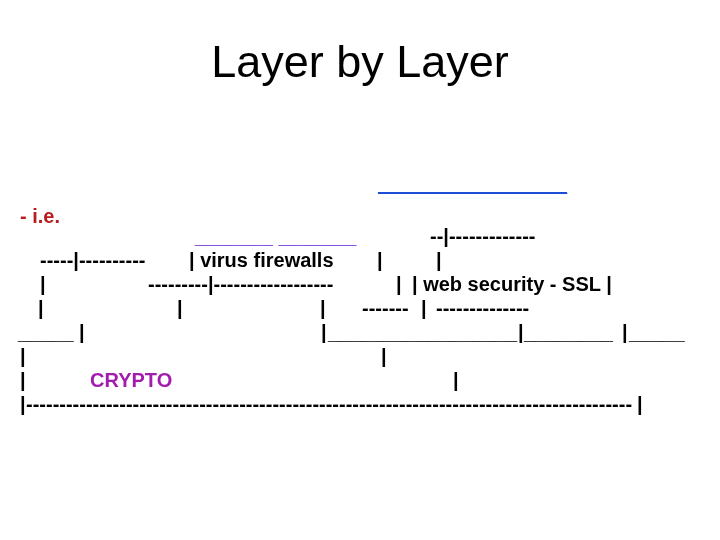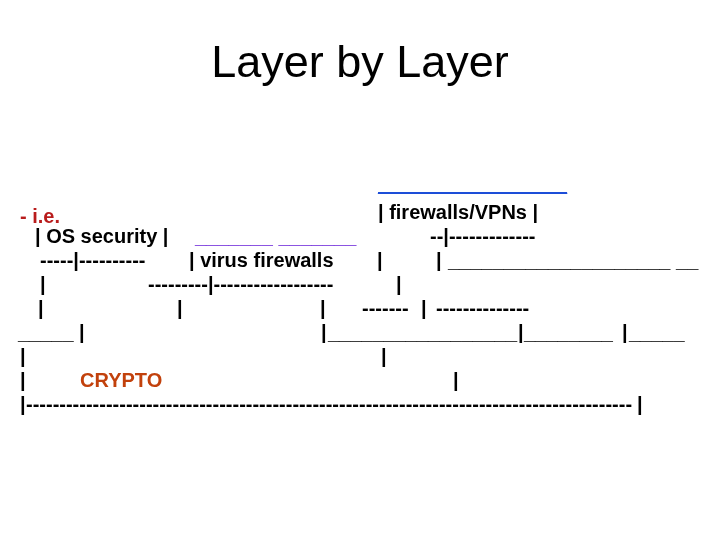--- a/index.html
+++ b/index.html
@@ -44,48 +44,46 @@
   }
 </style>
 </head>
 <body>
 
 <div class="slide" style="background: rgb(255, 255, 255);">
   <h1 class="slide-title">Layer by Layer</h1>
   <div class="diagram">
       <span class="frag" style="left: 20px; top: 178px; color: #b91c1c; margin-top: 28px;">- i.e.</span>
       <span class="frag" style="left: 378px; top: 174px; color: #1d4ed8; text-decoration: underline;">___ ______ _______</span>
-      <span class="frag" style="left: 378px; top: 202px; color: rgb(0, 0, 0);">| firewalls/VPNs |</span>
-      <span class="frag" style="left: 35px; top: 226px; color: rgb(0, 0, 0);">| OS security |</span>
       <span class="frag" style="left: 195px; top: 226px; color: #6d28d9;">_______ _______</span>
       <span class="frag" style="left: 430px; top: 226px; color: rgb(0, 0, 0);">--|-------------</span>
       <span class="frag" style="left: 40px; top: 250px; color: rgb(0, 0, 0);">-----|----------</span>
       <span class="frag" style="left: 189px; top: 250px; color: rgb(0, 0, 0);">| virus firewalls</span>
       <span class="frag" style="left: 377px; top: 250px; color: rgb(0, 0, 0);">|</span>
       <span class="frag" style="left: 436px; top: 250px; color: rgb(0, 0, 0);">|</span>
-      <span class="frag" style="left: 448px; top: 250px; color: rgb(0, 0, 0);">____________________ __</span>
       <span class="frag" style="left: 40px; top: 274px; color: rgb(0, 0, 0);">|</span>
       <span class="frag" style="left: 148px; top: 274px; color: rgb(0, 0, 0);">---------|------------------</span>
       <span class="frag" style="left: 396px; top: 274px; color: rgb(0, 0, 0);">|</span>
+      <span class="frag" style="left: 412px; top: 274px; color: rgb(0, 0, 0);">| web security - SSL |</span>
       <span class="frag" style="left: 38px; top: 298px; color: rgb(0, 0, 0);">|</span>
       <span class="frag" style="left: 177px; top: 298px; color: rgb(0, 0, 0);">|</span>
       <span class="frag" style="left: 320px; top: 298px; color: rgb(0, 0, 0);">|</span>
       <span class="frag" style="left: 362px; top: 298px; color: rgb(0, 0, 0);">-------</span>
       <span class="frag" style="left: 421px; top: 298px; color: rgb(0, 0, 0);">|</span>
       <span class="frag" style="left: 436px; top: 298px; color: rgb(0, 0, 0);">--------------</span>
       <span class="frag" style="left: 18px; top: 322px; color: rgb(0, 0, 0);">_____</span>
       <span class="frag" style="left: 79px; top: 322px; color: rgb(0, 0, 0);">|</span>
       <span class="frag" style="left: 321px; top: 322px; color: rgb(0, 0, 0);">|</span>
       <span class="frag" style="left: 328px; top: 322px; color: rgb(0, 0, 0);">_________________</span>
       <span class="frag" style="left: 518px; top: 322px; color: rgb(0, 0, 0);">|</span>
       <span class="frag" style="left: 524px; top: 322px; color: rgb(0, 0, 0);">________</span>
       <span class="frag" style="left: 622px; top: 322px; color: rgb(0, 0, 0);">|</span>
       <span class="frag" style="left: 629px; top: 322px; color: rgb(0, 0, 0);">_____</span>
       <span class="frag" style="left: 20px; top: 346px; color: rgb(0, 0, 0);">|</span>
       <span class="frag" style="left: 381px; top: 346px; color: rgb(0, 0, 0);">|</span>
       <span class="frag" style="left: 20px; top: 370px; color: rgb(0, 0, 0);">|</span>
-      <span class="frag" style="left: 80px; top: 370px; color: #c2410c;">CRYPTO</span>
+      <span class="frag" style="left: 90px; top: 370px; color: #a21caf;">CRYPTO</span>
       <span class="frag" style="left: 453px; top: 370px; color: rgb(0, 0, 0);">|</span>
       <span class="frag" style="left: 20px; top: 394px; color: rgb(0, 0, 0);">|</span>
       <span class="frag" style="left: 26px; top: 394px; color: rgb(0, 0, 0);">-------------------------------------------------------------------------------------------</span>
       <span class="frag" style="left: 637px; top: 394px; color: rgb(0, 0, 0);">|</span>
     </div>
 </div>
 
 </body></html>

